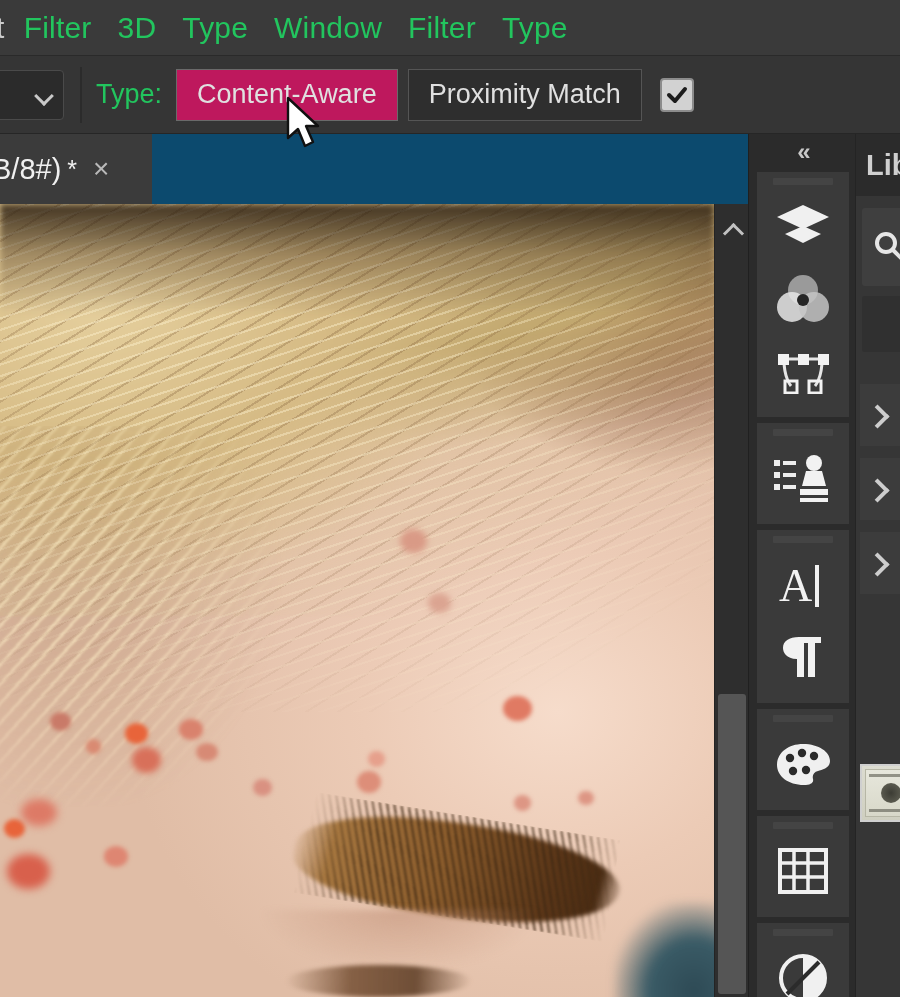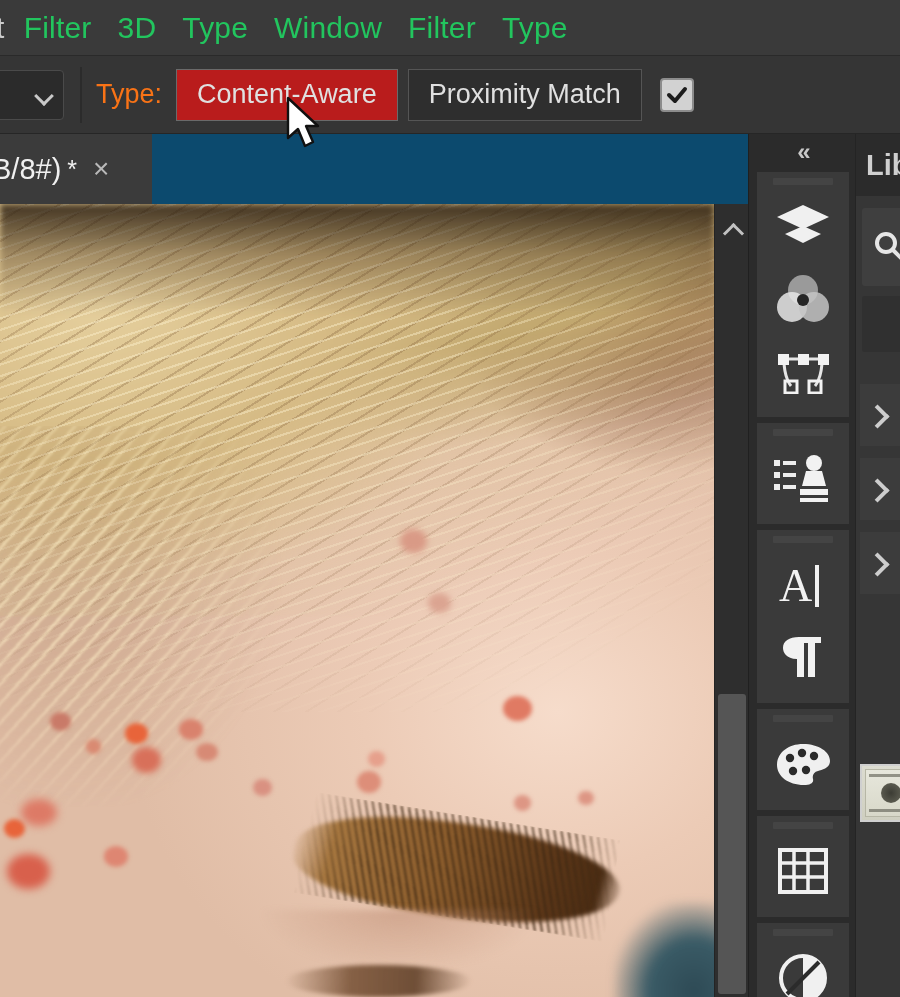--- a/index.html
+++ b/index.html
@@ -44,31 +44,31 @@
   .chev-down { width:18px; height:11px; position:relative; }
   .chev-down::before {
     content:""; position:absolute; left:1px; top:0;
     width:11px; height:11px;
     border-right:3px solid #c9c9c9; border-bottom:3px solid #c9c9c9;
     transform:rotate(45deg);
   }
   .opt-sep {
     width:2px; height:56px; background:#2b2b2b; margin:0 14px 0 16px;
   }
-  .opt-label { color:#f97316; font-size:27px; margin-right:14px; white-space:nowrap; }
+  .opt-label { color:#22c55e; font-size:27px; margin-right:14px; white-space:nowrap; }
   .seg-group { display:flex; align-items:center; }
   .seg-btn {
     height:52px; padding:0 20px;
     display:flex; align-items:center; justify-content:center;
     color:#e0e0e0; font-size:27px; white-space:nowrap;
     background:#2e2e2e;
     border-top:1px solid #555; border-bottom:1px solid #555;
     border-left:1px solid #555; border-right:1px solid #555;
   }
-  .seg-btn.selected { background:#b91c1c; border-color:#6a6a6a; }
+  .seg-btn.selected { background:#be185d; border-color:#6a6a6a; }
   .seg-btn + .seg-btn { margin-left:10px; }
   .opt-check {
     width:34px; height:34px; margin-left:18px;
     background:#d2d2d2; border:2px solid #8c8c8c; border-radius:4px;
     display:flex; align-items:center; justify-content:center;
     flex:0 0 auto;
   }
   .opt-check svg { display:block; }
 
   

